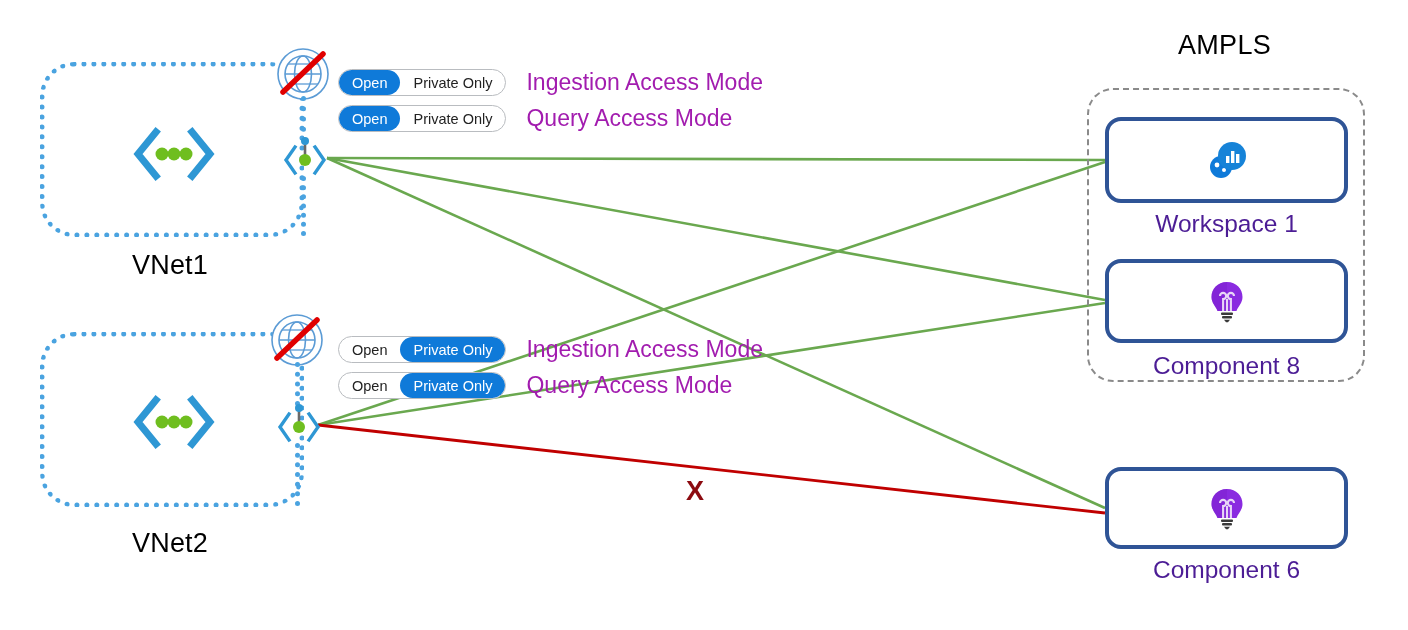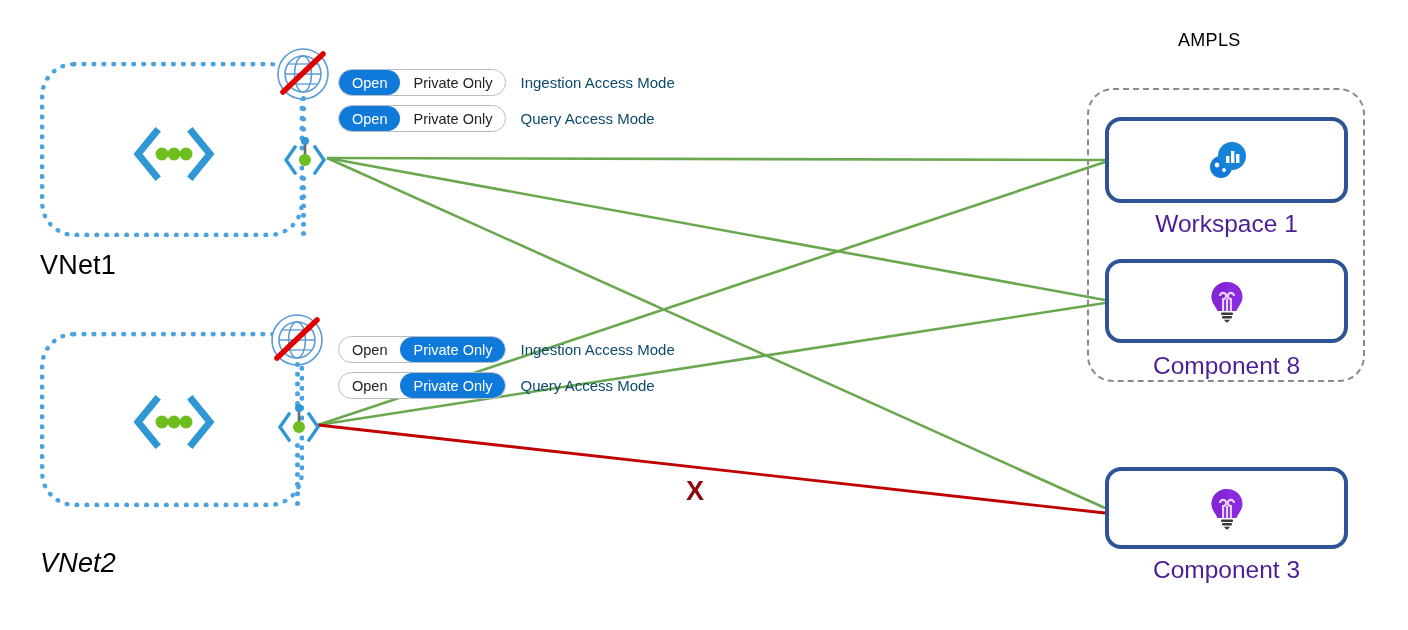--- a/index.html
+++ b/index.html
@@ -31,20 +31,21 @@
   .vnet-box {
     position: absolute;
     border: 5px dotted #4aa3e0;
     border-radius: 34px;
     background: #ffffff;
     box-sizing: border-box;
   }
   .vnet-label {
     position: absolute;
     width: 260px;
+    text-align: center;
     font-size: 27px;
     color: #000000;
     letter-spacing: .2px;
   }
   .vnet-icon {
     position: absolute;
     width: 96px;
     height: 64px;
   }
   
@@ -63,21 +64,21 @@
   .pe-stub {
     position: absolute;
     width: 0;
     border-left: 5px dotted #4aa3e0;
   }
   
   .toggle-row {
     position: absolute;
     display: flex;
     align-items: center;
-    gap: 14px;
+    gap: 20px;
   }
   .toggle {
     display: inline-flex;
     align-items: center;
     border: 1.6px solid #b9bcc0;
     border-radius: 16px;
     height: 27px;
     background: #ffffff;
     padding: 0;
     overflow: hidden;
@@ -93,28 +94,28 @@
     padding: 0 13px;
     white-space: nowrap;
     box-sizing: border-box;
   }
   .toggle .seg.on {
     background: #0f7ad9;
     color: #ffffff;
     border-radius: 16px;
   }
   .mode-label {
-    font-size: 15px;
-    color: #0c4a6e;
+    font-size: 23px;
+    color: #a21caf;
     white-space: nowrap;
   }
   
   #ampls-title {
     position: absolute;
-    font-size: 18px;
+    font-size: 27px;
     color: #000000;
     letter-spacing: .3px;
   }
   #ampls-box {
     position: absolute;
     border: 2.2px dashed #8a8a8a;
     border-radius: 26px;
     box-sizing: border-box;
     background: transparent;
   }
@@ -249,21 +250,21 @@
   <div class="pe-icon" style="left:276px; top:402px;">
     <svg viewBox="0 0 46 50" xmlns="http://www.w3.org/2000/svg">
       <path d="M13 12 L4 25 L13 38" fill="none" stroke="#2e97d4" stroke-width="3.4" stroke-linecap="square"></path>
       <path d="M33 12 L42 25 L33 38" fill="none" stroke="#2e97d4" stroke-width="3.4" stroke-linecap="square"></path>
       <line x1="23" y1="7" x2="23" y2="24" stroke="#6a6a6a" stroke-width="2.6"></line>
       <circle cx="23" cy="6" r="4" fill="#2e97d4"></circle>
       <circle cx="23" cy="25" r="6" fill="#6fbe1f"></circle>
     </svg>
   </div>
 
-  <div class="vnet-label" style="left:40px; top:548px;font-style:italic;">VNet2</div>
+  <div class="vnet-label" style="left:40px; top:528px;">VNet2</div>
 
   <div class="toggle-row" style="left:338px; top:336px;">
     <div class="toggle">
       <span class="seg">Open</span>
       <span class="seg on">Private Only</span>
     </div>
     <span class="mode-label">Ingestion Access Mode</span>
   </div>
 
   <div class="toggle-row" style="left:338px; top:372px;">
@@ -316,17 +317,17 @@
         <path d="M23 4 C13.5 4 7.5 11 7.5 19 C7.5 25 12 28.5 13.5 33 L23 33 Z" fill="#7a1fcb" opacity="0.45"></path>
         <path d="M16 18 a3.1 3.1 0 1 1 3.1 3.1 L19.1 33" fill="none" stroke="#e8d6f7" stroke-width="2.1"></path>
         <path d="M30 18 a3.1 3.1 0 1 0 -3.1 3.1 L26.9 33" fill="none" stroke="#e8d6f7" stroke-width="2.1"></path>
         <line x1="23" y1="21" x2="23" y2="33" stroke="#e8d6f7" stroke-width="2.1"></line>
         <rect x="17" y="34.5" width="12" height="2.6" rx="1" fill="#3a3a3a"></rect>
         <rect x="18" y="38" width="10" height="2.4" rx="1" fill="#3a3a3a"></rect>
         <path d="M20 41.8 L26 41.8 L24 44.2 L22 44.2 Z" fill="#3a3a3a"></path>
       </svg>
     </div>
   </div>
-  <div class="res-label" style="left:1105px; top:556px; width:243px;">Component 3</div>
+  <div class="res-label" style="left:1105px; top:556px; width:243px;">Component 6</div>
 
   <div id="x-marker" style="left:686px; top:476px;">X</div>
 
 </div>
 
 </body></html>

